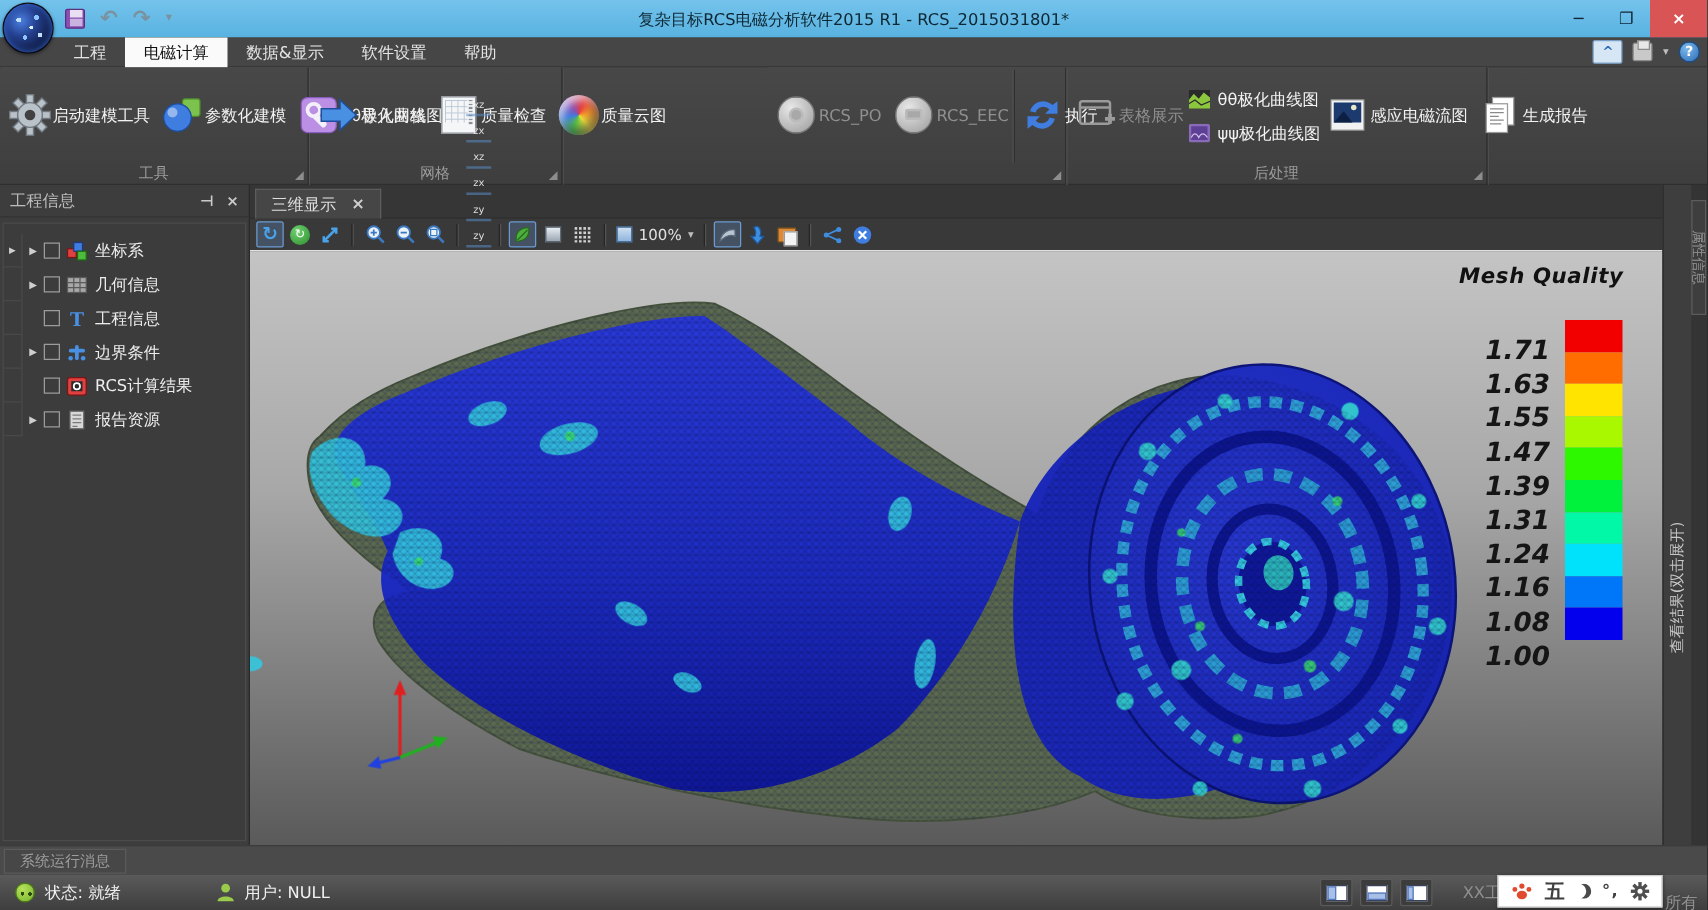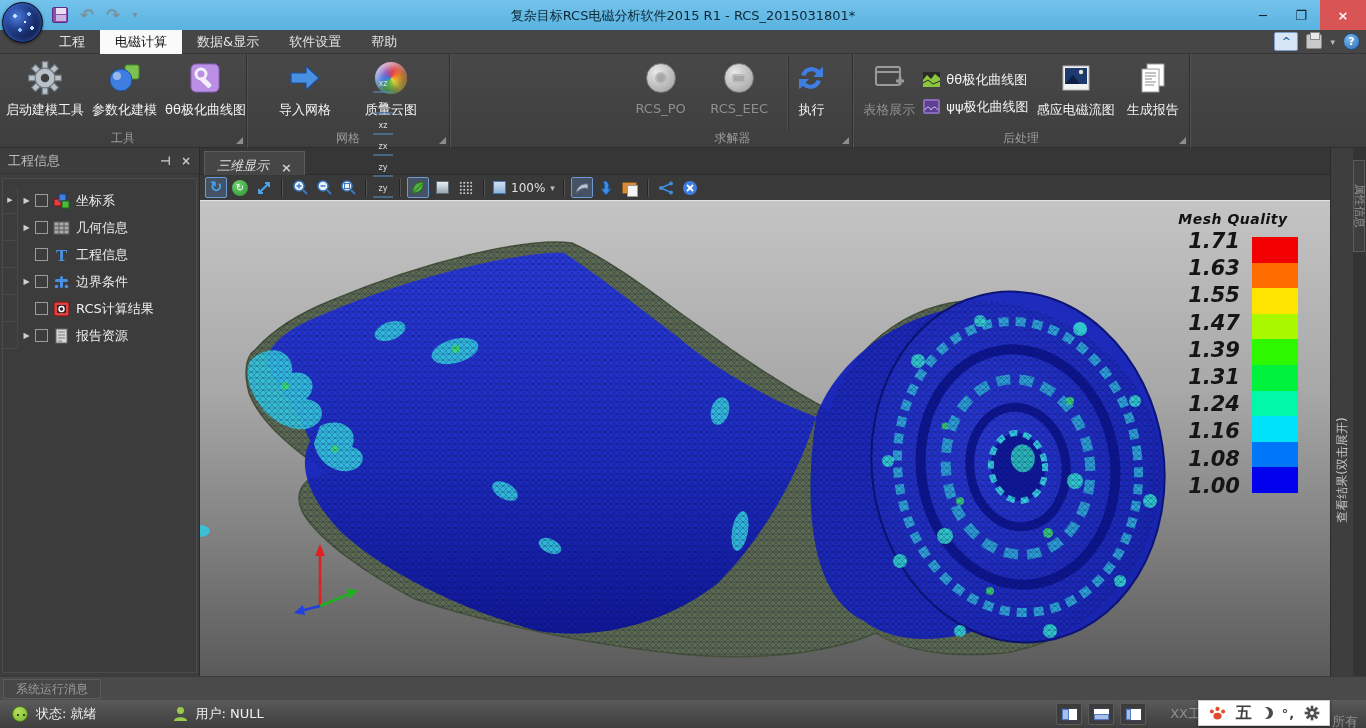--- a/index.html
+++ b/index.html
@@ -36,21 +36,21 @@
   .devicon::after{content:"";position:absolute;left:3px;top:-3px;width:8px;height:6px;background:#e8e8e8;border:1px solid #8a8a8a;}
   .helpicon{width:17px;height:17px;border-radius:50%;background:radial-gradient(circle at 35% 30%,#7db9ec,#2d6cb4);color:#fff;font-size:11px;font-weight:bold;display:flex;align-items:center;justify-content:center;border:1px solid #1d4c84;}
   .smallcaret{color:#bdbdbd;font-size:9px;}
 
   
   .ribbon{position:absolute;left:0;top:54px;width:1366px;height:94px;background:linear-gradient(#484848,#3e3e3e);border-bottom:1px solid #2e2e2e;}
   .rgroup{position:absolute;top:0;height:94px;border-right:1px solid #2f2f2f;box-shadow:1px 0 0 #525252;}
   .rgroup-name{position:absolute;bottom:1px;left:0;right:0;text-align:center;color:#9b9b9b;font-size:12px;}
   .launcher{position:absolute;right:3px;bottom:4px;width:0;height:0;border-left:7px solid transparent;border-bottom:7px solid #8d8d8d;}
   .rbtns{position:absolute;top:2px;left:2px;right:2px;height:74px;display:flex;justify-content:space-evenly;align-items:stretch;}
-  .rbtn{display:flex;flex-direction:column;align-items:center;padding:2px 4px;color:#f2f2f2;font-size:13px;white-space:nowrap;}
+  .rbtn{display:flex;flex-direction:row;align-items:center;padding:2px 4px;color:#f2f2f2;font-size:13px;white-space:nowrap;}
   .rbtn .ric{width:36px;height:36px;margin:2px 0 5px;display:flex;align-items:center;justify-content:center;}
   .rbtn.disabled{color:#8f8f8f;}
   .pp-small-col{display:flex;flex-direction:column;justify-content:center;gap:9px;}
   .pp-small{display:flex;align-items:center;gap:6px;font-size:13px;color:#f2f2f2;white-space:nowrap;}
   .pp-small .sic{width:17px;height:15px;}
   .solver-circle{width:30px;height:30px;border-radius:50%;background:radial-gradient(circle at 35% 30%,#e8e8e8,#9a9a9a);border:1px solid #777;display:flex;align-items:center;justify-content:center;}
   .solver-circle .inner{width:12px;height:12px;border-radius:50%;border:2px solid #bbb;background:#a8a8a8;}
   .clock{width:30px;height:30px;border-radius:50%;background:radial-gradient(circle at 38% 30%,#ffffff,#cfe2f5);border:3px solid #2d7dd2;position:relative;}
   .clock::before{content:"";position:absolute;left:11px;top:4px;width:2px;height:9px;background:#c33;}
   .clock::after{content:"";position:absolute;left:12px;top:11px;width:7px;height:2px;background:#456;transform:rotate(28deg);}
@@ -68,43 +68,43 @@
   .tree{position:absolute;left:2px;right:2px;top:30px;bottom:3px;border:1px solid #4b4b4b;background:#3c3c3c;padding-top:8px;}
   .trow{height:27px;display:flex;align-items:center;}
   .tgutter{width:15px;height:27px;border-right:1px solid #484848;border-bottom:1px solid #484848;display:flex;align-items:center;justify-content:center;color:#cfcfcf;font-size:7px;}
   .texp{width:17px;text-align:center;color:#cfcfcf;font-size:8px;}
   .tcheck{width:13px;height:13px;border:1px solid #9b9b9b;background:#3c3c3c;margin-right:5px;}
   .ticon{width:17px;height:16px;margin-right:6px;position:relative;flex:0 0 auto;}
   .tlabel{color:#ededed;font-size:13px;white-space:nowrap;}
 
   
   .center-tabbar{position:absolute;left:200px;top:148px;width:1130px;height:27px;background:#363636;border-bottom:1px solid #2c2c2c;}
-  .doc-tab{position:absolute;left:4px;top:3px;height:24px;padding:0 12px;background:#464646;border:1px solid #5c5c5c;border-bottom:none;color:#dedede;font-size:13px;display:flex;align-items:flex-end;gap:12px;font-style:italic;}
+  .doc-tab{position:absolute;left:4px;top:3px;height:24px;padding:0 12px;background:#464646;border:1px solid #5c5c5c;border-bottom:none;color:#dedede;font-size:13px;display:flex;align-items:center;gap:12px;}
   .doc-close{color:#d0d0d0;font-weight:bold;font-size:13px;}
   .vtoolbar{position:absolute;left:200px;top:175px;width:1130px;height:25px;background:#393939;display:flex;align-items:center;padding:0 4px;}
   .vsep{width:0;height:18px;border-left:1px solid #262626;border-right:1px solid #535353;margin:0 5px;}
   .vbtn{min-width:22px;height:21px;display:flex;align-items:center;justify-content:center;margin:0 1px;border:1px solid transparent;border-radius:2px;}
   .vbtn.sel{border-color:#6b9bd2;background:rgba(96,148,210,.28);}
   .vglyph{color:#4aa3e8;font-size:15px;font-weight:bold;line-height:1;}
   .axisbtn{width:20px;height:21px;font-size:8px;color:#dedede;display:flex;align-items:flex-end;justify-content:center;padding-bottom:3px;border-bottom:2px solid rgba(90,140,200,.55);margin:0 1px;}
   .greenorb{width:16px;height:16px;border-radius:50%;background:radial-gradient(circle at 35% 30%,#6fd06f,#2e8f2e);color:#fff;font-size:10px;display:flex;align-items:center;justify-content:center;}
   .graysq{width:13px;height:13px;background:linear-gradient(#e8eef4,#9aa6b2);border:1px solid #5f6b77;}
   .dotgrid{width:14px;height:13px;background:radial-gradient(circle 1px,#cfcfcf 99%,transparent) 0 0/3.5px 3.5px;}
   .zoomwidget{display:flex;align-items:center;gap:5px;color:#e0e0e0;font-size:12px;margin:0 3px;}
   .folder{width:15px;height:12px;background:#d98b3a;border:1px solid #8a5518;border-radius:1px;position:relative;}
   .folder::after{content:"";position:absolute;right:-2px;top:2px;width:9px;height:10px;background:#f4f4f4;border:1px solid #999;}
   .crescent{width:12px;height:12px;border-radius:50%;box-shadow:inset -4px 0 0 0 #4a4a4a;}
 
   
   .viewport{position:absolute;left:200px;top:200px;width:1130px;height:476px;border-top:1px solid #e2e2e2;
     background:linear-gradient(#c4c4c4,#a8a8a8 40%,#848484 68%,#5a5a5a 100%);}
   .legend{position:absolute;left:958px;top:10px;width:150px;}
-  .legend-title{font-size:14px;font-weight:bold;font-style:italic;color:#111;text-align:center;margin-bottom:1px;letter-spacing:.5px;}
+  .legend-title{font-size:17px;font-weight:bold;font-style:italic;color:#111;text-align:center;margin-bottom:16px;letter-spacing:.5px;}
   .legend-body{position:relative;height:290px;}
-  .legend-labels{position:absolute;left:0;top:0;width:92px;}
+  .legend-labels{position:absolute;left:0;top:20px;width:92px;}
   .legend-label{height:27.2px;line-height:27.2px;text-align:right;padding-right:10px;font-size:21px;font-weight:bold;font-style:italic;color:#151515;}
   .legend-swatches{position:absolute;left:94px;top:9px;width:46px;}
   .legend-swatch{height:25.6px;}
 
   
   .results-bar{position:absolute;left:1330px;top:148px;width:23px;height:528px;background:#3e3e3e;border-left:1px solid #2b2b2b;}
   .results-bar span{position:absolute;left:50%;top:61%;transform:translate(-50%,-50%) rotate(-90deg);white-space:nowrap;color:#c8c8c8;font-size:12px;}
   .right-strip{position:absolute;left:1353px;top:148px;width:13px;height:528px;background:#343434;}
   .prop-tab{position:absolute;left:0;top:12px;width:12px;height:92px;border:1px solid #5c5c5c;background:#3e3e3e;}
   .prop-tab span{position:absolute;left:50%;top:50%;transform:translate(-50%,-50%) rotate(90deg);white-space:nowrap;color:#979797;font-size:11px;}
@@ -213,20 +213,26 @@
         <div class="rbtn">
           <span class="ric">
             <svg width="34" height="34" viewBox="0 0 34 34">
                 <polygon points="3,12 18,12 18,5 31,17 18,29 18,22 3,22" fill="#4a90e2" stroke="#1d4e9e" stroke-width="1.2"></polygon>
               </svg>
             </span>
           <span>导入网格</span>
         </div>
         <div class="rbtn">
           <span class="ric">
+              <span class="qcheck"></span>
+            </span>
+          <span>质量检查</span>
+        </div>
+        <div class="rbtn">
+          <span class="ric">
               <span class="cloudsphere"></span>
             </span>
           <span>质量云图</span>
         </div>
       </div>
       <div class="rgroup-name">网格</div>
       <div class="launcher"></div>
     </div>
 
 
@@ -251,21 +257,20 @@
         <div class="rbtn" style="border-left:1px solid #2f2f2f;box-shadow:-1px 0 0 #525252;">
           <span class="ric">
             <svg width="32" height="32" viewBox="0 0 32 32" fill="#3f7de0">
               <path d="M6,13 a11,11 0 0 1 18,-5 l4,-3 v10 h-10 l3.5,-3.5 a6.5,6.5 0 0 0 -11,2.5 z"></path>
               <path d="M26,19 a11,11 0 0 1 -18,5 l-4,3 v-10 h10 l-3.5,3.5 a6.5,6.5 0 0 0 11,-2.5 z"></path>
               </svg>
             </span>
           <span>执行</span>
         </div>
       </div>
-      <div class="rgroup-name">求解器</div>
       <div class="launcher"></div>
     </div>
 
     <div class="rgroup" style="left:853px;width:337px;">
       <div class="rbtns">
         <div class="rbtn disabled">
           <span class="ric">
             <svg width="34" height="34" viewBox="0 0 34 34" stroke="#9a9a9a" fill="none" stroke-width="2">
               <rect x="4" y="6" width="24" height="18" rx="2"></rect>
                 <line x1="4" y1="11" x2="28" y2="11"></line>

